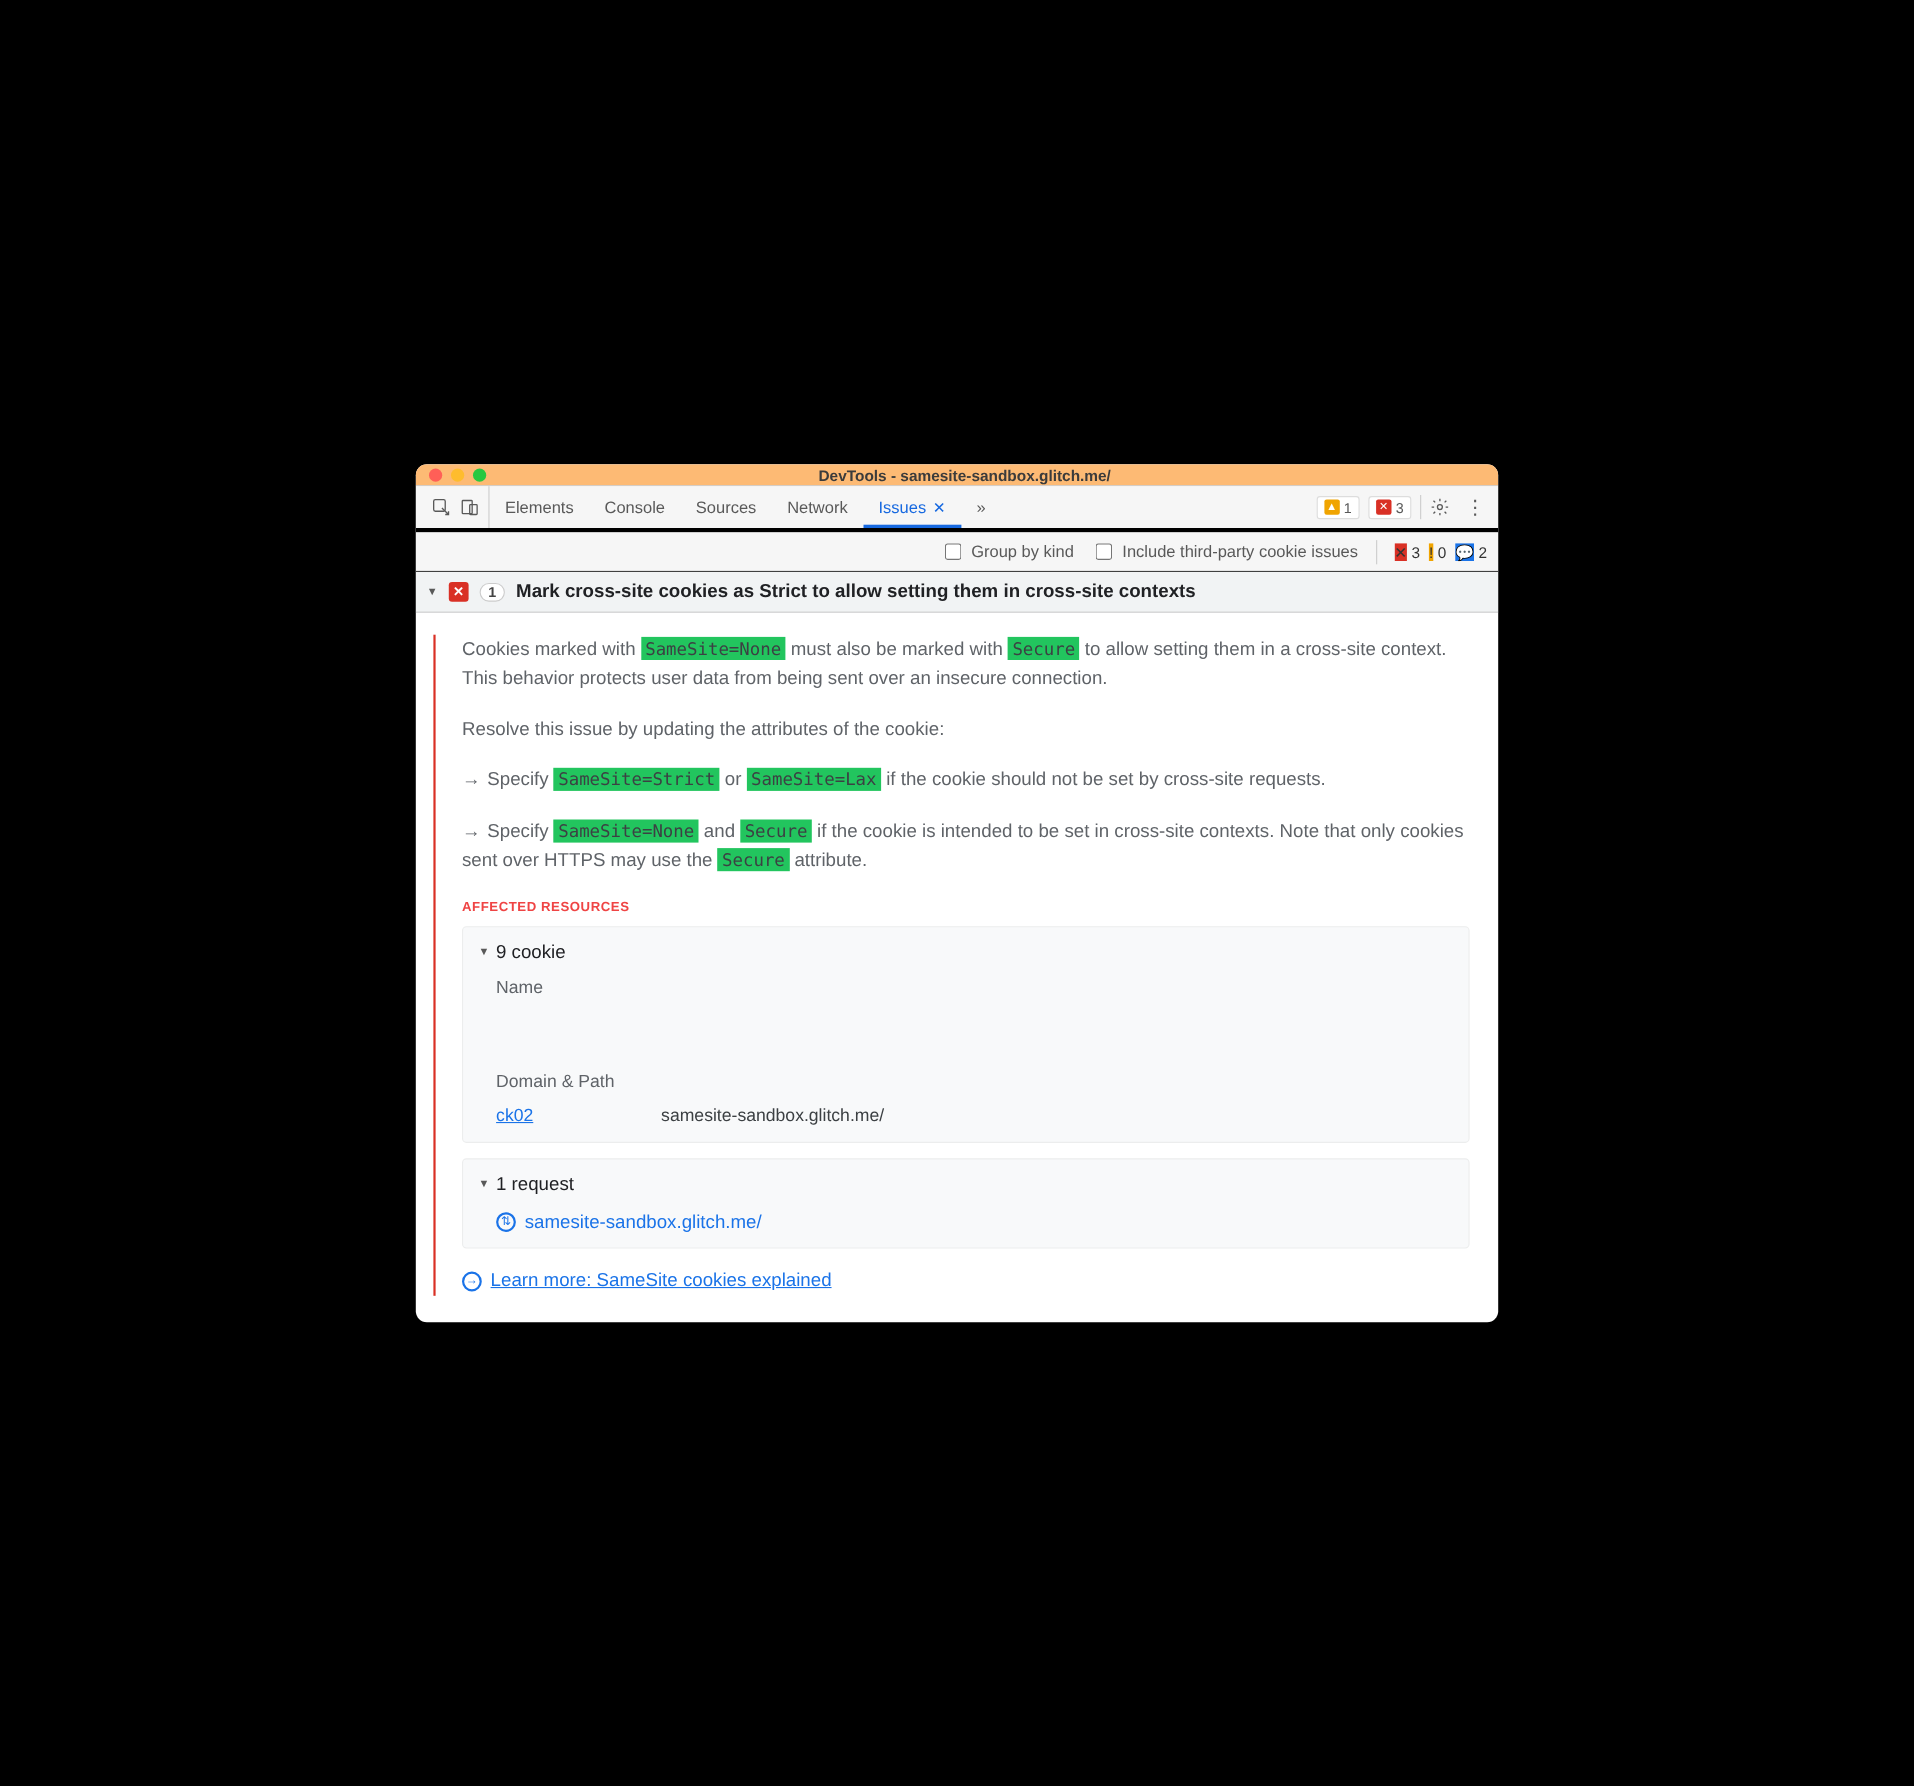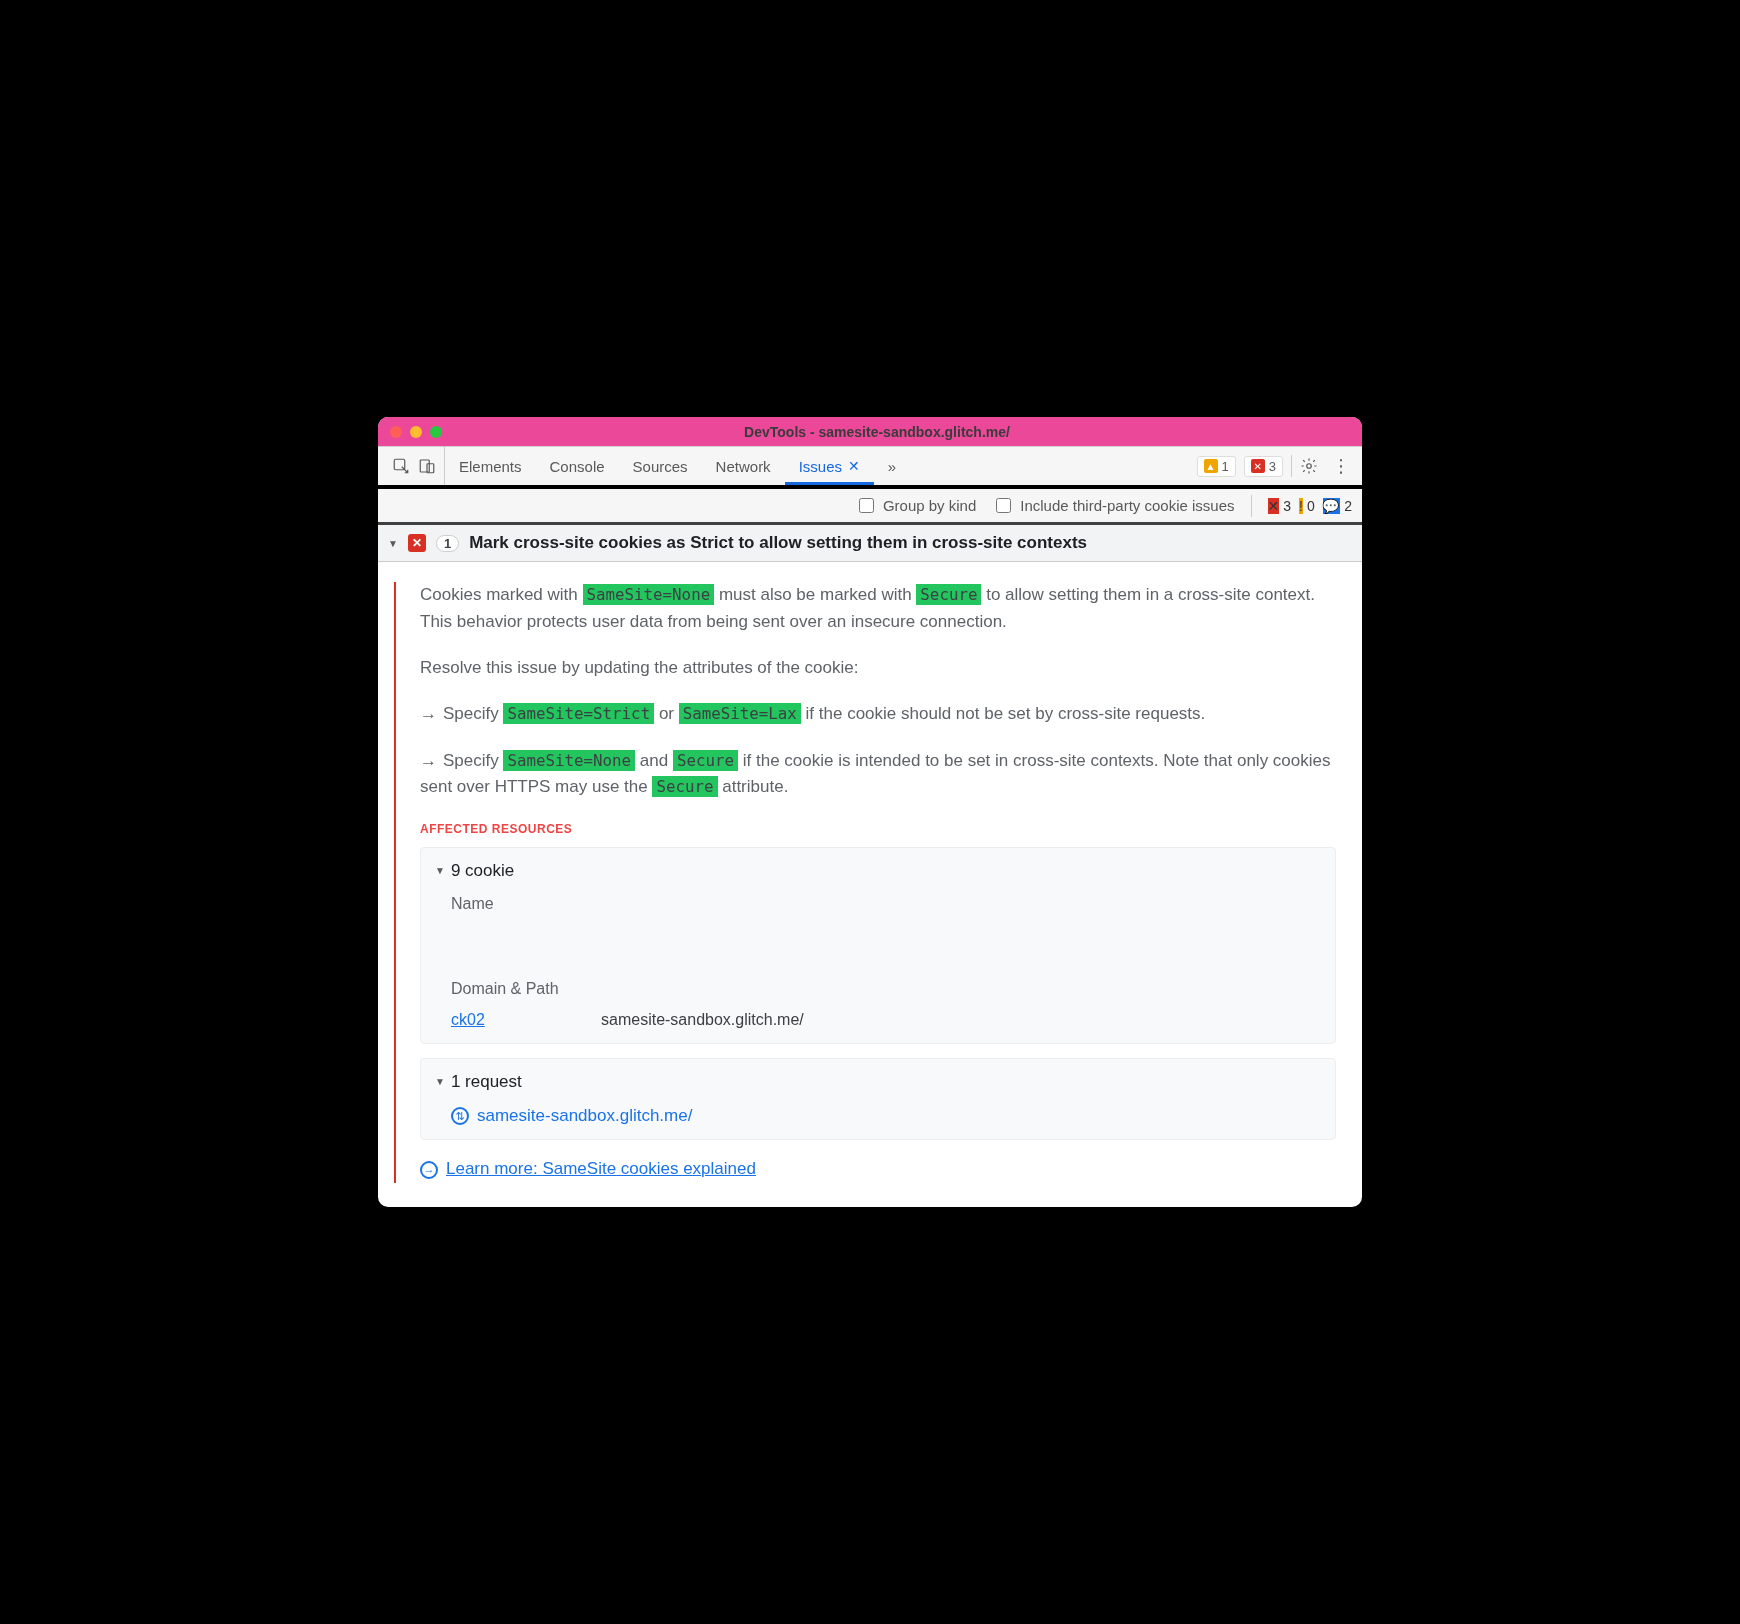--- a/index.html
+++ b/index.html
@@ -14,22 +14,22 @@
     width: 1740px;
   }
   .window {
     width: 984px;
     background: #fff;
     border-radius: 10px;
     box-shadow: 0 20px 60px rgba(0,0,0,0.6);
     overflow: hidden;
   }
   .titlebar {
-    height: 30px;
-    background: #ec4899;
+    height: 20px;
+    background: #fdba74;
     border-bottom: 1px solid #d0d0d0;
     display: flex;
     align-items: center;
     padding: 0 12px;
   }
   .traffic { display: flex; gap: 8px; margin-right: 12px; }
   .dot { width: 12px; height: 12px; border-radius: 50%; }
   .dot.red { background: #ff5f57; }
   .dot.yellow { background: #febc2e; }
   .dot.green { background: #28c840; }
@@ -67,21 +67,21 @@
   }
   .badge .sq { width: 14px; height: 14px; display: inline-flex; align-items: center; justify-content: center; font-size: 10px; color: #fff; border-radius: 2px; }
   .sq.warn { background: #f0a400; }
   .sq.err  { background: #d93025; }
   .sq.info { background: #f0a400; }
   .sq.chat { background: #1a73e8; }
   .divider { width: 1px; height: 22px; background: #ccc; }
   .filterbar {
     height: 36px;
     background: #f6f6f6;
-    border-bottom: 3px solid #404040;
+    border-bottom: 1px solid #404040;
     display: flex;
     align-items: center;
     justify-content: flex-end;
     gap: 16px;
     padding: 0 10px;
     font-size: 15px;
     color: #595959;
   }
   .chk { display: inline-flex; align-items: center; gap: 6px; }
   .chk input { width: 15px; height: 15px; }

